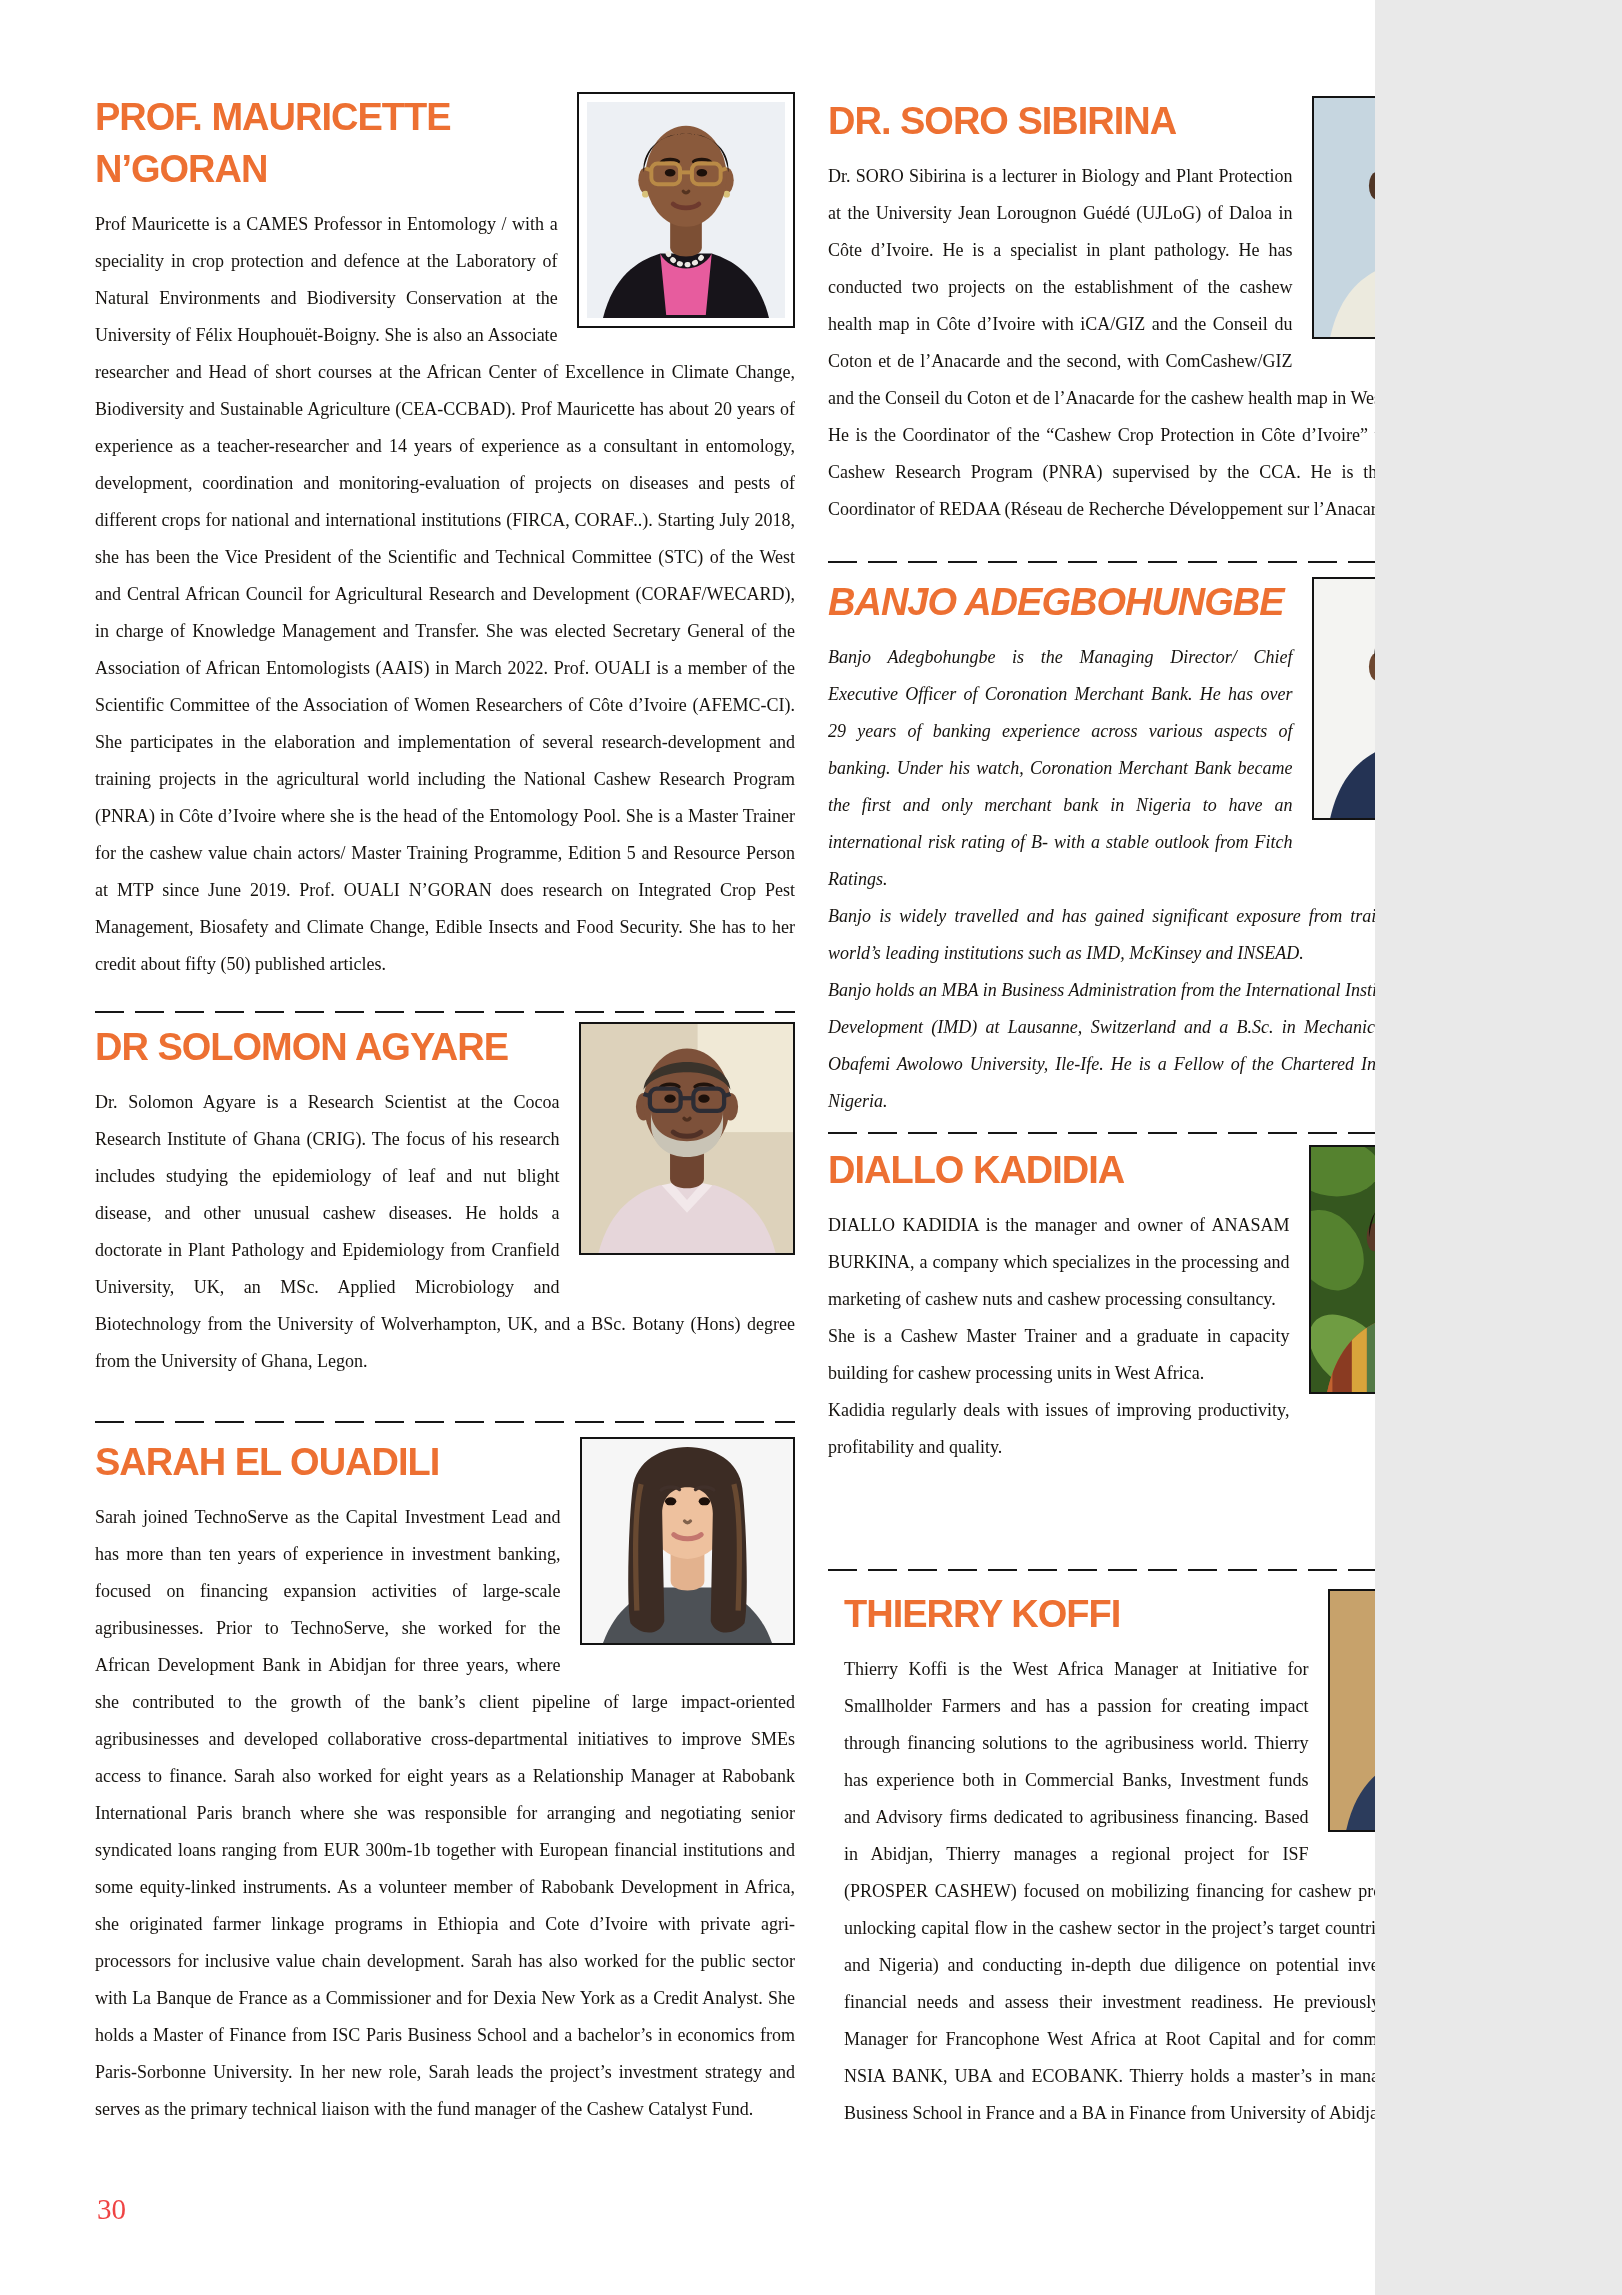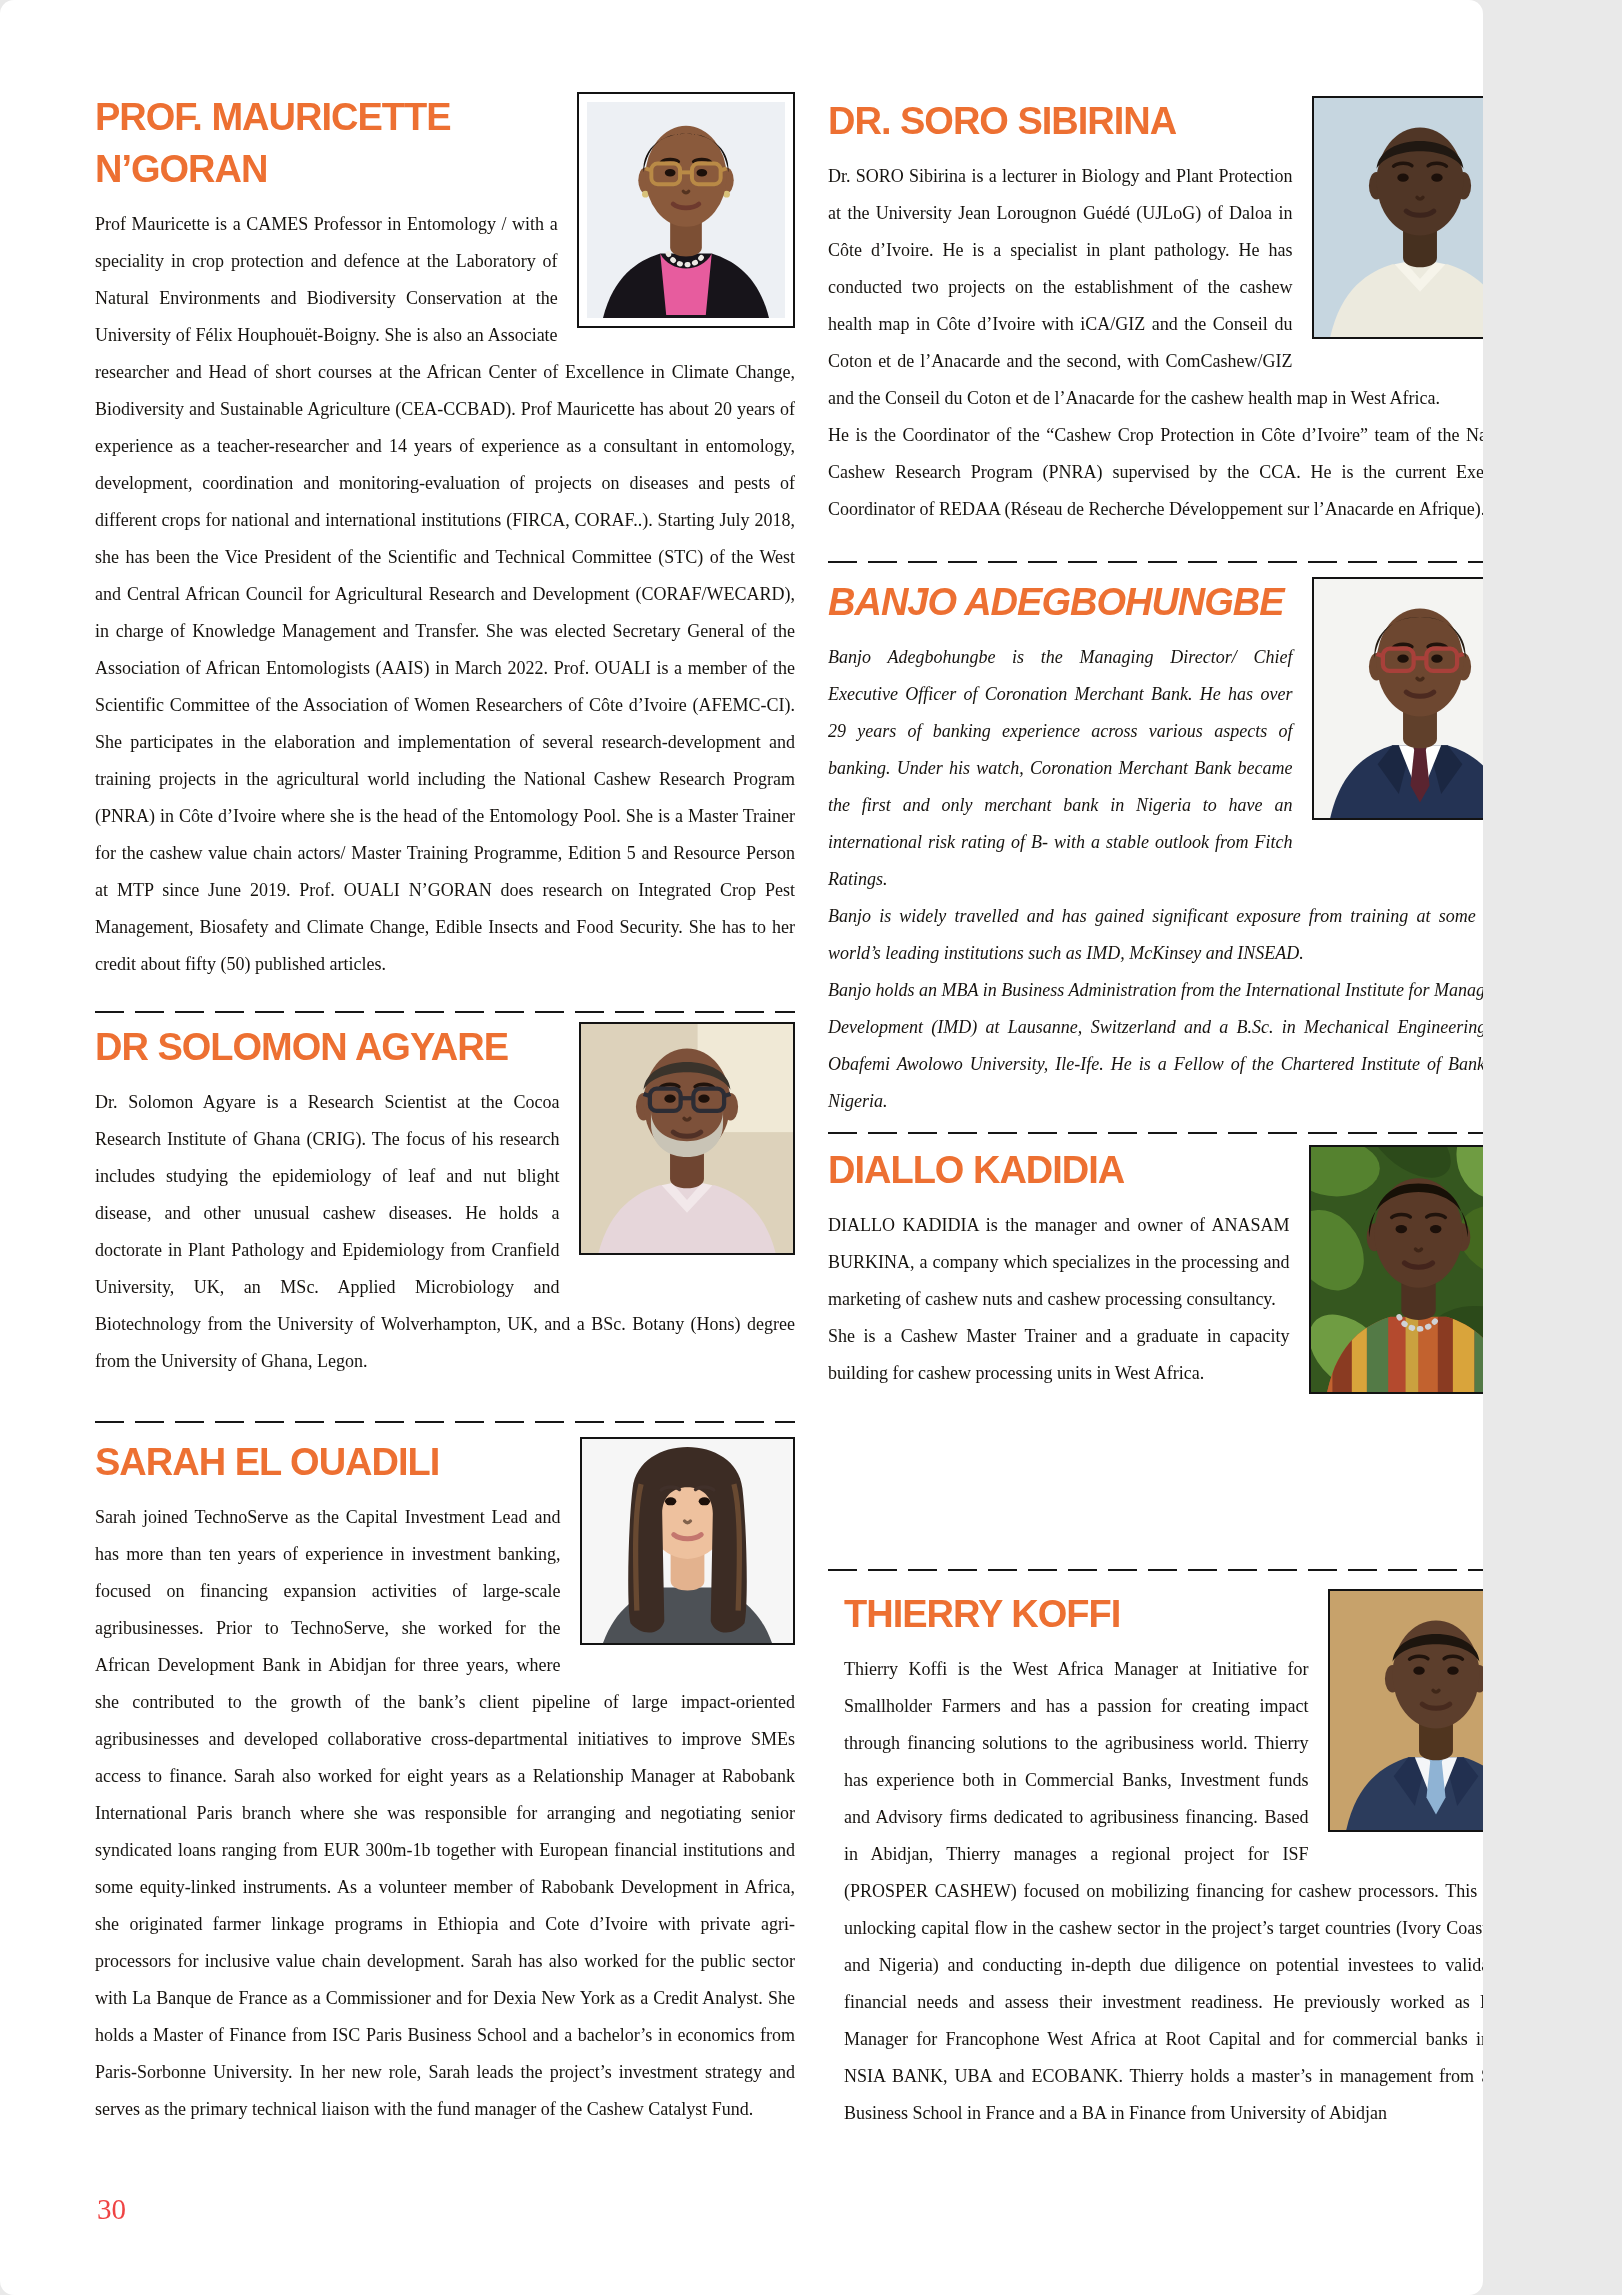--- a/index.html
+++ b/index.html
@@ -1,19 +1,19 @@
 <!DOCTYPE html>
 <html style="--accent: #ED7032;font-size:10.5px"><head>
 <meta charset="utf-8">
 <style>
   :root { --accent:#ED7032; --ink:#16130f; }
   html,body{margin:0;padding:0;background:#e9e9e9;}
   .page{
-    position:relative; width:1483px; height:2295px; background:#ffffff;
-    font-family:"Liberation Serif", serif; color:var(--ink); overflow:hidden;border-radius:14px;
+    position:relative; width:1375px; height:2295px; background:#ffffff;
+    font-family:"Liberation Serif", serif; color:var(--ink); overflow:hidden;
   }
   .column{position:absolute; top:0; height:2295px;}
   .column-left{left:95px; width:700px;}
   .column-right{left:828px; width:700px;}
   .bio-section{position:absolute; left:0; width:100%;}
   .photo{
     float:right; margin:0 0 14.4px 19.6px; border:2px solid #131313;
     background:#ffffff; box-sizing:content-box;
   }
   .photo svg{display:block;}
@@ -227,20 +227,21 @@
             <ellipse cx="42" cy="46.2" rx="2.7" ry="1.9" fill="#1c100a"></ellipse>
             <ellipse cx="58" cy="46.2" rx="2.7" ry="1.9" fill="#1c100a"></ellipse>
             <path d="M48.6,55.5 C49.5,56.6 50.5,56.6 51.4,55.5" stroke="rgba(40,20,10,0.55)" stroke-width="1.6" fill="none" stroke-linecap="round"></path>
             <path d="M43.5,62 C46.5,64.6 53.5,64.6 56.5,62" stroke="#43241c" stroke-width="2.4" fill="none" stroke-linecap="round"></path>
             <path d="M41,87 C44.5,94.5 55.5,94.5 59,87" fill="none" stroke="#cfd2d6" stroke-width="2.6" stroke-dasharray="0.5,3.4" stroke-linecap="round"></path>
           </svg>
         </div>
         <h2 class="profile-title">DIALLO KADIDIA</h2>
         <p class="bio-text">DIALLO KADIDIA is the manager and owner of ANASAM BURKINA, a company which specializes in the processing and marketing of cashew nuts and cashew processing consultancy.</p>
         <p class="bio-text">She is a Cashew Master Trainer and a graduate in capacity building for cashew processing units in West Africa.</p>
+        <p class="bio-text">Kadidia regularly deals with issues of improving productivity, profitability and quality.</p>
       </section>
       <section class="bio-section" style="top: 1589px; margin-left: 16px;">
         <div class="photo" style="width: 212px; height: 239px; padding: 0px;">
           <svg viewBox="0 0 100 130" preserveAspectRatio="xMidYMid slice" width="100%" height="100%" role="img">
             <rect width="100" height="130" fill="#c7a26b"></rect>
             <ellipse cx="95" cy="62" rx="12" ry="24" fill="#52683a"></ellipse>
             <ellipse cx="99" cy="96" rx="14" ry="28" fill="#52683a" opacity="0.85"></ellipse>
             <path d="M6,132 C9,101 24,91 37,87 L63,87 C76,91 91,101 94,132 Z" fill="#2c3c5c"></path>
             <path d="M37,87 L46,87 L40,110 L30,96 Z" fill="#223050"></path>
             <path d="M63,87 L54,87 L60,110 L70,96 Z" fill="#223050"></path>

